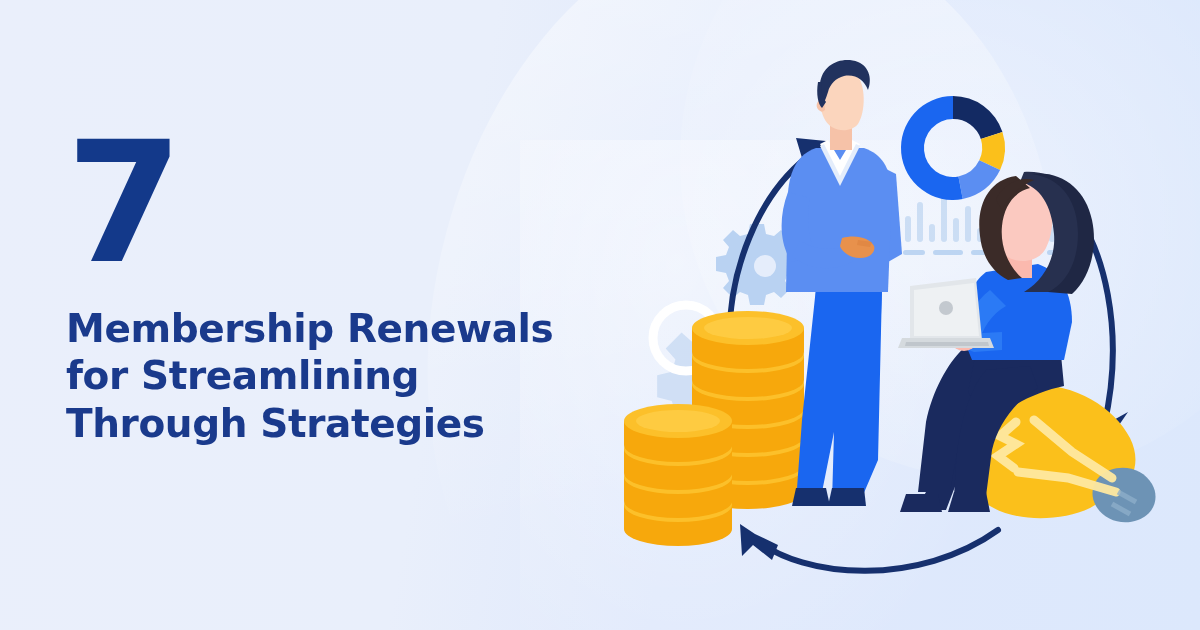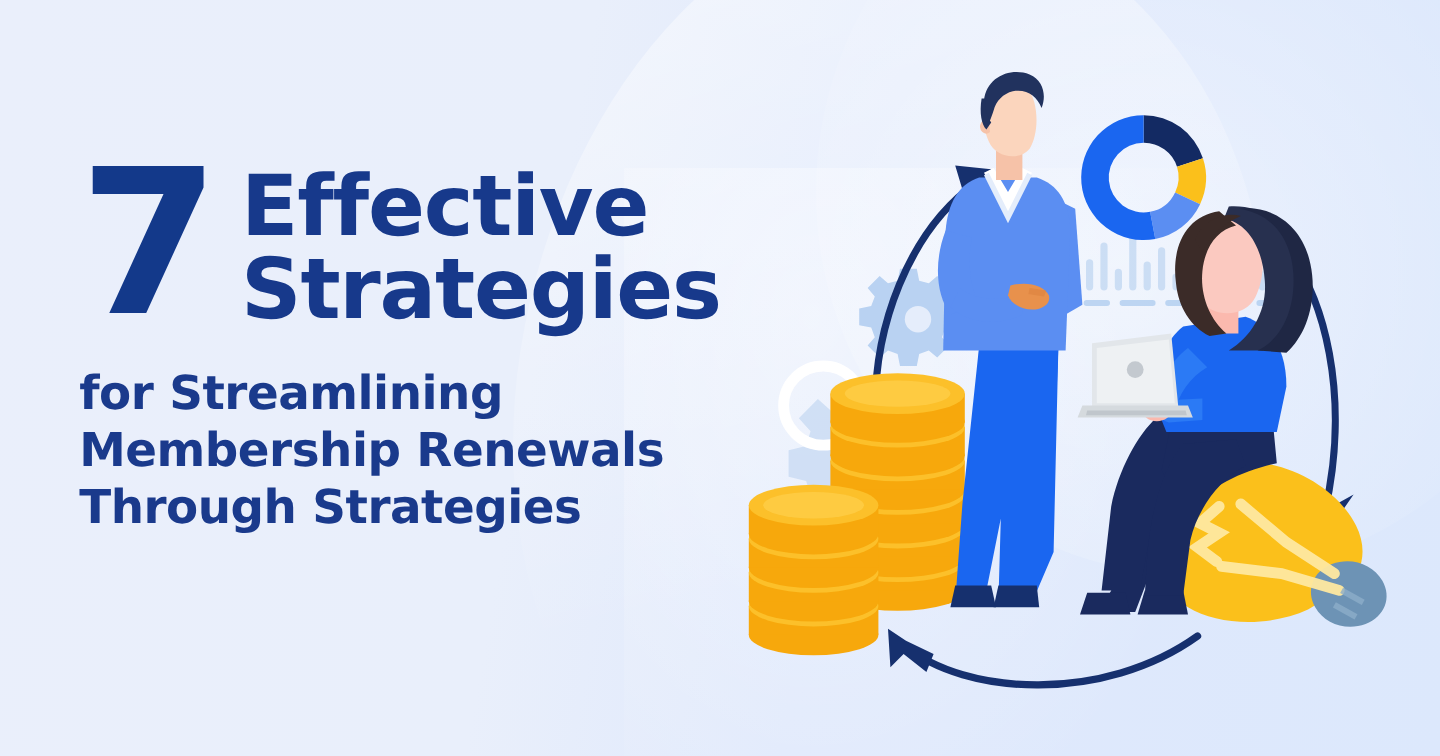--- a/index.html
+++ b/index.html
@@ -62,28 +62,24 @@
 
 <div id="banner">
 
   <div class="bg-wash-a"></div>
   <div class="bg-wash-b"></div>
   <div class="bg-wash-c"></div>
 
   <div class="text-block">
     <div class="headline-row">
       <div class="big-number">7</div>
-      <div class="headline">
-        <span class="l1">Effective</span>
-        <span class="l2">Strategies</span>
-      </div>
     </div>
     <div class="subhead">
+      <span>Membership Renewals</span>
       <span>for Streamlining</span>
-      <span>Membership Renewals</span>
       <span>Through Strategies</span>
     </div>
   </div>
 
   <div class="illustration">
   <svg viewBox="0 0 580 570" xmlns="http://www.w3.org/2000/svg">
 
     <g fill="#cfdff5" opacity="0.95">
       <path d="M66 238 l10 -3 3 -12 18 0 3 12 10 3 9 -8 13 13 -8 9 4 10 12 3 0 18 -12 3 -4 10 8 9 -13 13 -9 -8 -10 4 -3 12 -18 0 -3 -12 -10 -4 -9 8 -13 -13 8 -9 -3 -10 -12 -3 0 -18 12 -3 3 -10 -8 -9 13 -13z" transform="translate(-8,12) scale(1.22)"></path>
     </g>

